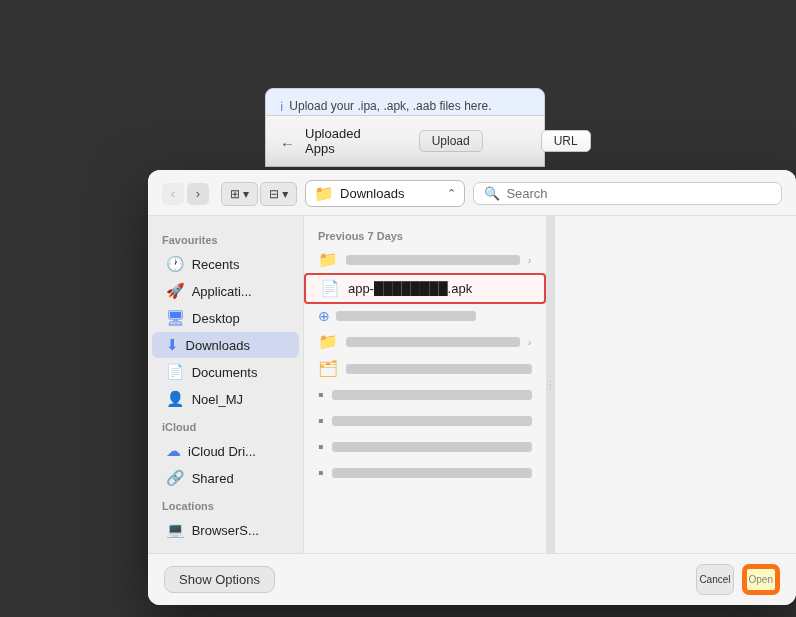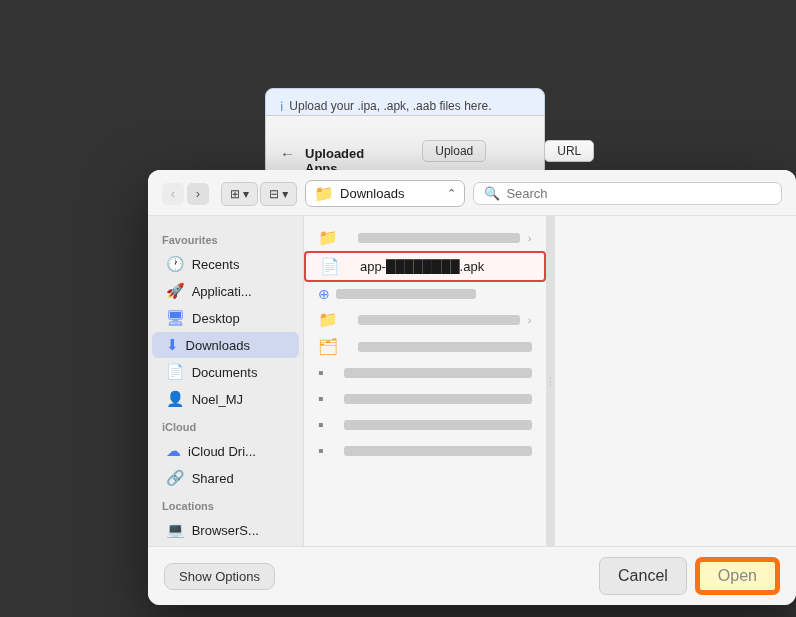--- a/index.html
+++ b/index.html
@@ -49,21 +49,21 @@
       border: 1px solid #d0d0d0;
       padding: 10px 14px;
       font-size: 13px;
       color: #222;
       z-index: 1;
       display: flex;
       align-items: center;
       gap: 10px;
     }
     .uploaded-apps-bar .back-arrow { color: #555; font-size: 15px; cursor: pointer; }
-    .uploaded-apps-bar .title { font-weight: 700; flex: 1; margin-top: 20px; }
+    .uploaded-apps-bar .title { font-weight: 400; flex: 1; }
     .btn-upload, .btn-url {
       padding: 3px 12px;
       border-radius: 5px;
       border: 1px solid #ccc;
       background: white;
       font-size: 12px;
       cursor: pointer;
       color: #333;
       margin-left: 48px;
     }
@@ -228,21 +228,20 @@
       position: relative;
     }
     .file-item .fi-icon { font-size: 16px; flex-shrink: 0; }
     .file-item .fi-name {
       font-size: 13px;
       color: #1a1a1a;
       white-space: nowrap;
       overflow: hidden;
       text-overflow: ellipsis;
       flex: 1;
-      margin-left: 12px;
     }
     .file-item .fi-arrow { color: #aaa; font-size: 11px; }
     .file-item.highlighted {
       border: 2px solid #d44;
       border-radius: 4px;
       background: #fff5f5;
     }
     .blur-row {
       display: flex;
       align-items: center;
@@ -285,23 +284,23 @@
       border-radius: 9px;
       font-size: 13px;
       cursor: pointer;
       color: #333;
     }
     .dialog-actions {
       display: flex;
       gap: 8px;
     }
     .cancel-btn, .open-btn {
-      padding: 5px 18px;
+      padding: 5px 2px;
       border-radius: 7px;
-      font-size: 16px;
+      font-size: 10px;
       cursor: pointer;
     }
     .cancel-btn {
       background: #e8e8e8;
       border: 1px solid #ccc;
       color: #333;
     }
     .open-btn {
       background: #fef9c3;
       border: 5px solid #f97316;
@@ -398,20 +397,21 @@
       <div class="sidebar-item">
         <span class="si-icon" style="color:#888;">💻</span>
         <span class="si-label">BrowserS...</span>
       </div>
 
       <div class="sidebar-section-label">Tags</div>
 
     </div>
 
     <div class="file-list">
+      <div class="section-header">Previous 7 Days</div>
 
       <div class="file-item">
         <span class="fi-icon">📁</span>
         <span class="fi-name" style="background:#ccc;border-radius:3px;height:10px;display:inline-block;width:160px;"></span>
         <span class="fi-arrow">›</span>
       </div>
 
       <div class="file-item highlighted">
         <span class="fi-icon">📄</span>
         <span class="fi-name" style="font-size:13px;color:#1a1a1a;">app-████████.apk</span>

